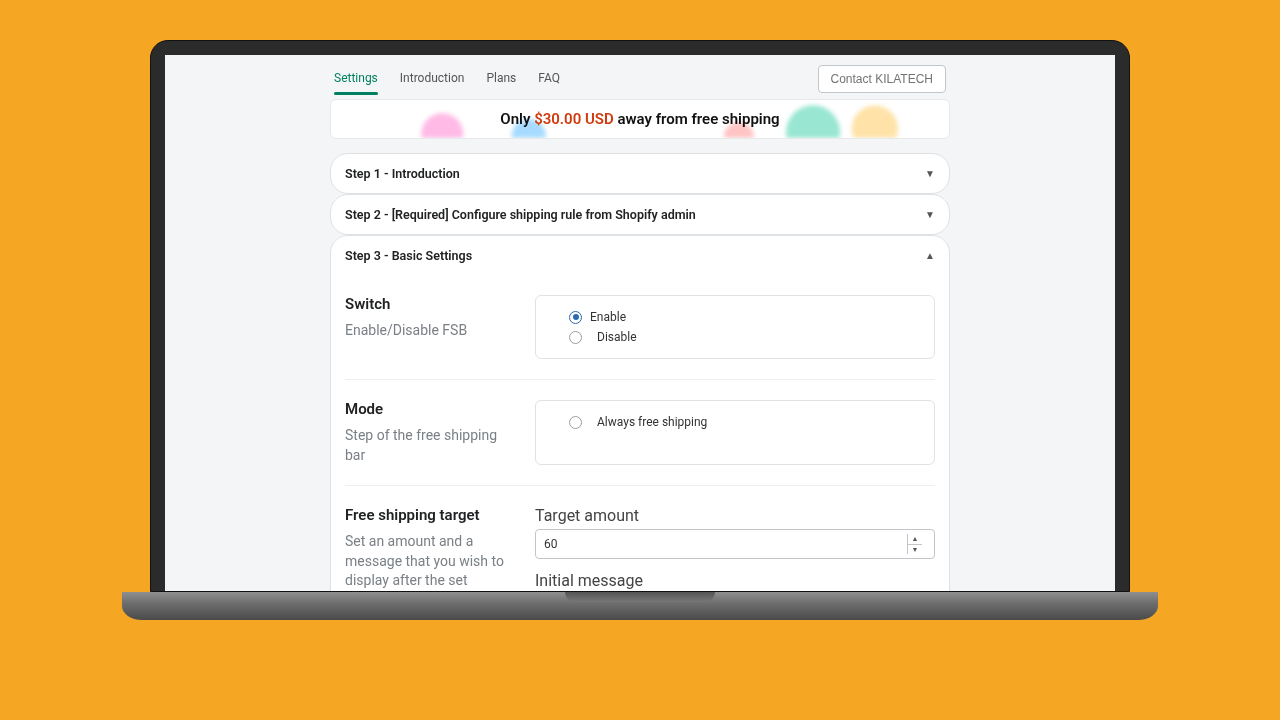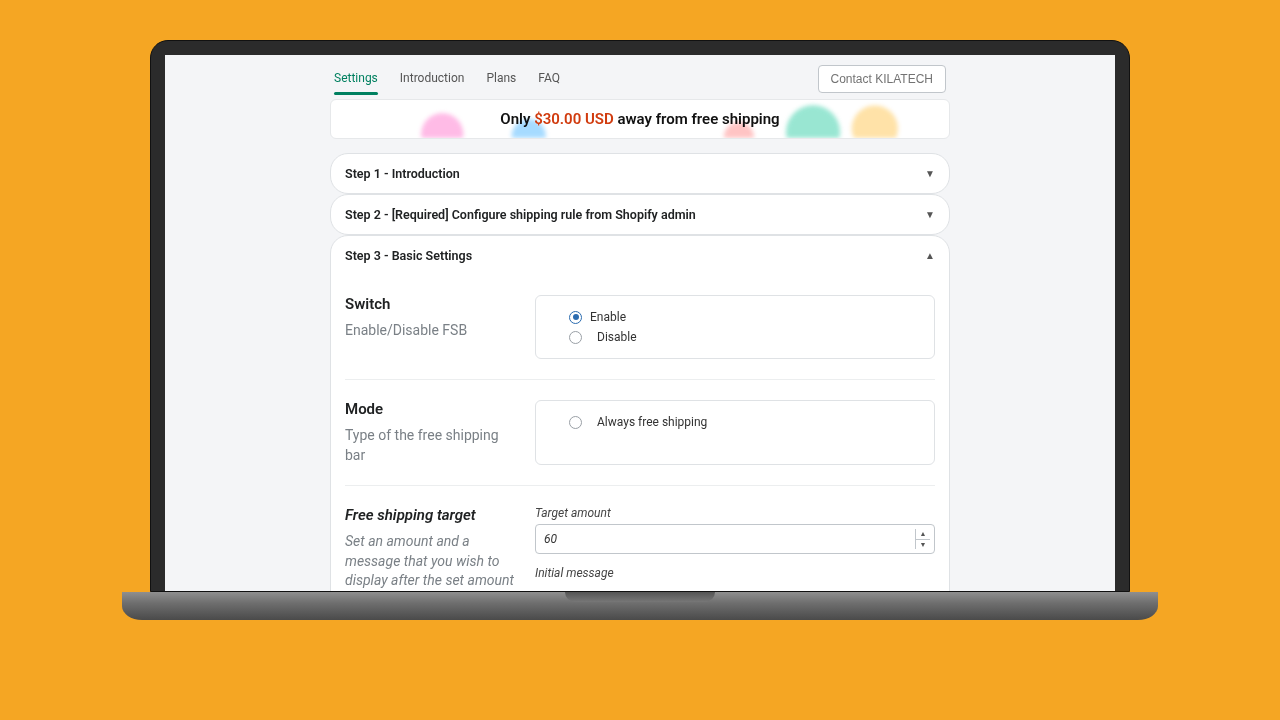--- a/index.html
+++ b/index.html
@@ -189,38 +189,38 @@
   }
   .radio.checked { border-color: #2b6cb0; }
   .radio.checked::after {
     content: "";
     width: 6px; height: 6px;
     background: #2b6cb0;
     border-radius: 50%;
   }
 
   .field-label {
-    font-size: 12px;
+    font-size: 16px;
     color: #444;
     margin-bottom: 4px;
   }
   .input, .number-wrap {
     width: 100%;
     border: 1px solid #c1c6cb;
     border-radius: 4px;
     padding: 6px 8px;
     font-size: 12px;
     color: #333;
     background: #fff;
   }
   .number-wrap {
     display: flex;
     align-items: center;
     justify-content: flex-start;
-    padding: 4px 4px 4px 8px;
+    padding: 4px 12px 4px 8px;
   }
   .number-wrap .val { flex: 1; }
   .spinners {
     display: flex;
     flex-direction: column;
     border-left: 1px solid #c1c6cb;
   }
   .spinners span {
     width: 14px;
     height: 10px;
@@ -293,31 +293,31 @@
                 <div class="radio-row">
                   <span class="radio"></span>
                   <span>Disable</span>
                 </div>
               </div>
             </div>
 
             <div class="section">
               <div class="section-left">
                 <div class="section-title">Mode</div>
-                <div class="section-desc">Type of the free shipping bar</div>
+                <div class="section-desc">Step of the free shipping bar</div>
               </div>
               <div class="section-right">
                 <div class="radio-row">
                   <span class="radio"></span>
                   <span>Always free shipping</span>
                 </div>
               </div>
             </div>
 
-            <div class="section" style="border-top:1px solid #eceeef;font-style:italic;">
+            <div class="section" style="border-top:1px solid #eceeef;">
               <div class="section-left">
                 <div class="section-title">Free shipping target</div>
                 <div class="section-desc">Set an amount and a message that you wish to display after the set amount passed</div>
               </div>
               <div class="section-right" style="border:none;padding:0;">
                 <div class="field">
                   <div class="field-label">Target amount</div>
                   <div class="number-wrap">
                     <span class="val">60</span>
                     <span class="spinners">

